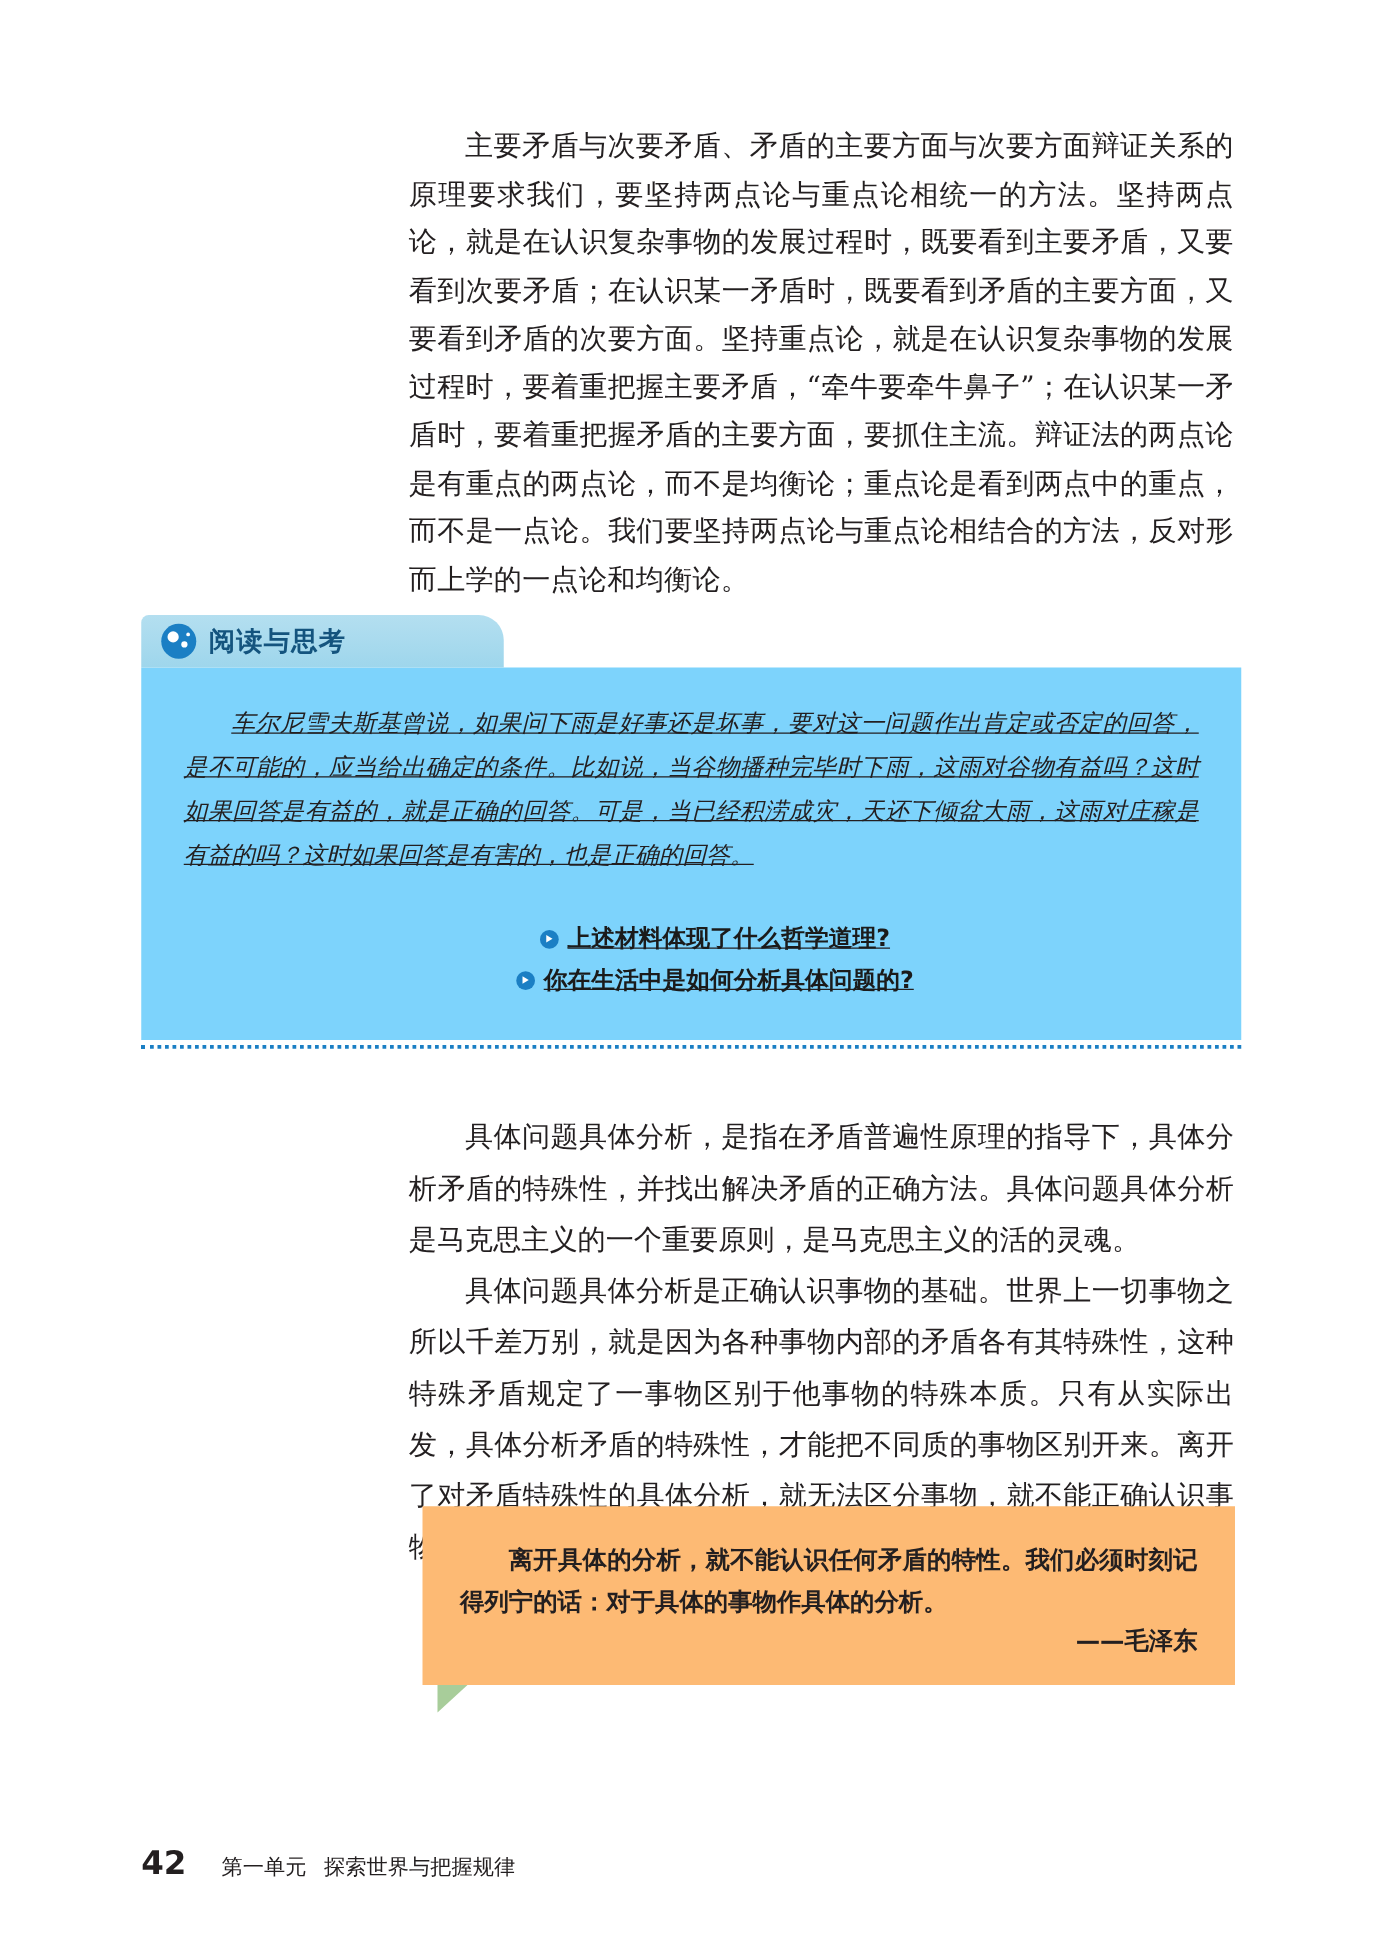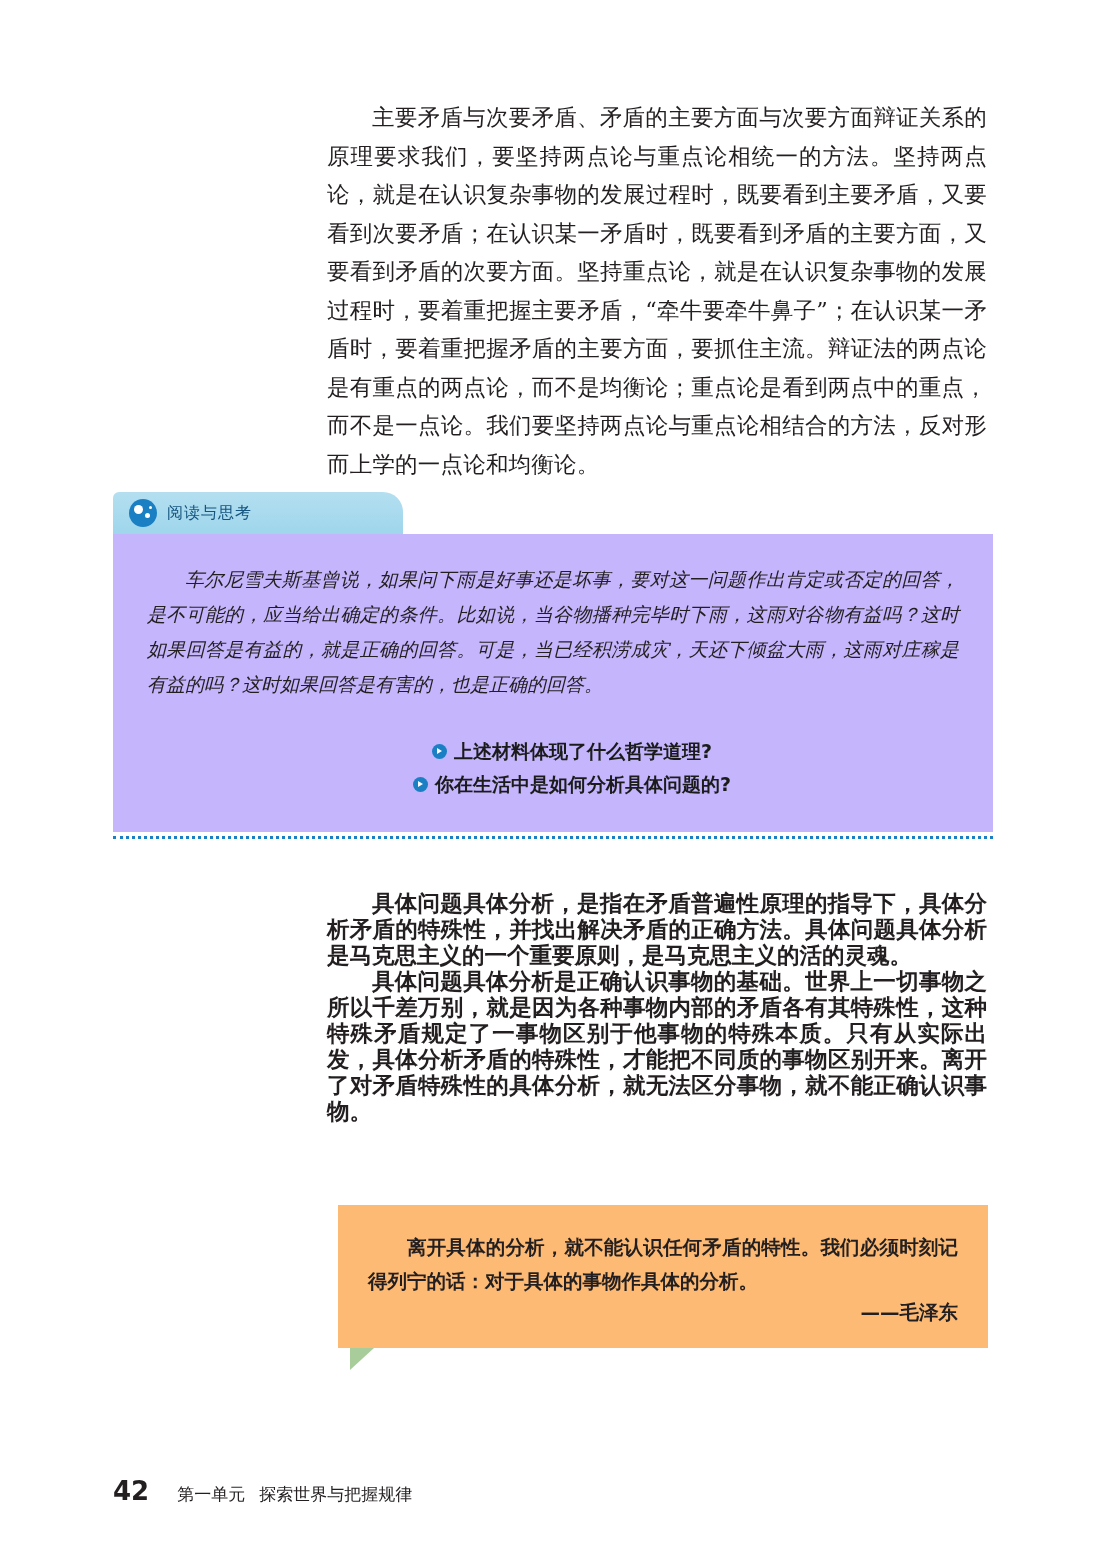--- a/index.html
+++ b/index.html
@@ -81,29 +81,30 @@
     width: 5px;
     height: 5px;
     border-radius: 50%;
     background: #ffffff;
     left: 16px;
     top: 14px;
     box-shadow: 3px -8px 0 -1px #ffffff;
   }
   .readbox-title {
     font-family: "DejaVu Sans", "Liberation Sans", sans-serif;
-    font-size: 16px;
-    font-weight: normal;
+    font-size: 21px;
+    font-weight: bold;
     color: #14547e;
     letter-spacing: 1px;
   }
   .readbox-body {
-    background: #c4b5fd;
+    background: #7dd3fc;
     padding: 28px 34px 30px 34px;
     box-sizing: border-box;
+    text-decoration: underline;
   }
   .readbox-para {
     font-family: "DejaVu Serif", "Liberation Serif", serif;
     font-style: italic;
     font-size: 19px;
     line-height: 35px;
     color: #231f20;
     text-indent: 2em;
     text-align: justify;
     text-justify: inter-ideograph;
@@ -148,24 +149,23 @@
     height: 0;
   }
 
   
   .mid-text {
     position: absolute;
     left: 327px;
     top: 890px;
     width: 660px;
     font-size: 22.5px;
-    line-height: 26px;
-    text-align: justify;
-    text-justify: inter-ideograph;
-    font-weight: bold;
+    line-height: 41px;
+    text-align: justify;
+    text-justify: inter-ideograph;
   }
   .mid-text p { margin: 0; text-indent: 2em; }
 
   
   .quotebox {
     position: absolute;
     left: 338px;
     top: 1205px;
     width: 650px;
     background: #fdba74;

